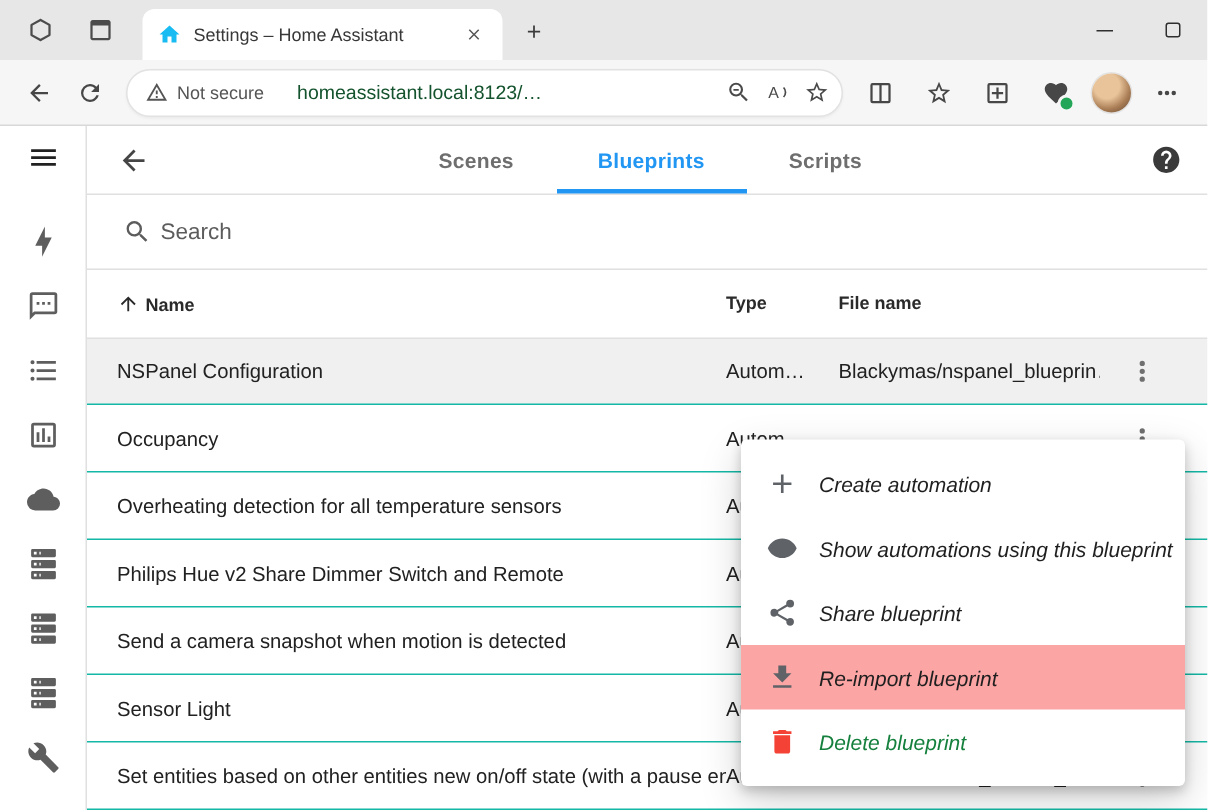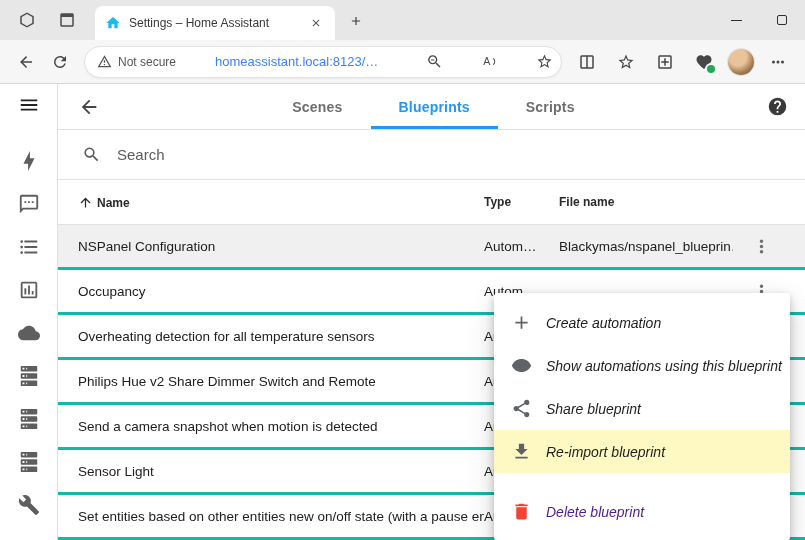--- a/index.html
+++ b/index.html
@@ -22,24 +22,24 @@
   .newtab svg { width:14px; height:14px; }
   .win-controls { position:absolute; right:0; top:0; height:40px; display:flex; }
   .win-btn { width:46px; height:40px; display:flex; align-items:center; justify-content:center; color:#2f2f2f; }
   .min-glyph { width:11px; border-top:1px solid currentColor; }
   .max-glyph { width:10px; height:10px; border:1px solid currentColor; border-radius:2px; }
 
   
   .navbar { height:44px; background:#f6f6f6; border-bottom:1px solid #d8d8d8; display:flex; align-items:center; padding:0 10px; gap:2px; }
   .nav-btn { width:32px; height:32px; border-radius:6px; display:flex; align-items:center; justify-content:center; color:#474747; flex:0 0 auto; }
   .nav-btn svg { width:18px; height:18px; }
-  .addr { flex:1 1 auto; min-width:0; height:32px; background:#fff; border:1px solid #e2e2e2; border-radius:16px; display:flex; align-items:center; padding:0 4px 0 12px; margin:0 8px 0 6px; box-shadow:0 1px 2px rgba(0,0,0,.05);gap:29px; }
+  .addr { flex:1 1 auto; min-width:0; height:32px; background:#fff; border:1px solid #e2e2e2; border-radius:16px; display:flex; align-items:center; padding:0 4px 0 12px; margin:0 8px 0 6px; box-shadow:0 1px 2px rgba(0,0,0,.05); }
   .sec { display:flex; align-items:center; gap:6px; color:#555; font-size:12px; flex:0 0 auto; }
   .sec svg { width:15px; height:15px; }
-  .url { flex:1 1 auto; min-width:0; font-size:13px; color:#3b82f6; margin-left:10px; white-space:nowrap; overflow:hidden; }
+  .url { flex:1 1 auto; min-width:0; font-size:13px; color:#14532d; margin-left:22px; white-space:nowrap; overflow:hidden; }
   .addr-ic { width:26px; height:26px; display:flex; align-items:center; justify-content:center; color:#4a4a4a; border-radius:4px; flex:0 0 auto; }
   .addr-ic svg { width:17px; height:17px; }
   .nav-right { display:flex; align-items:center; gap:9px; flex:0 0 auto; margin-right:2px; }
   .nav-right .nav-btn { width:30px; }
   .badge-wrap { position:relative; }
   .badge-wrap::after { content:''; position:absolute; right:2px; bottom:3px; width:8px; height:8px; border-radius:50%; background:#23a657; border:2px solid #f6f6f6; }
   .avatar { width:26px; height:26px; border-radius:50%; background:radial-gradient(circle at 38% 32%, #e9c49a 0 35%, #a87c54 65%, #5c4531 100%); box-shadow:0 0 0 1px rgba(0,0,0,.08); }
 
   
   .app { display:flex; height:456px; background:#fff; }
@@ -51,42 +51,42 @@
   .main { flex:1 1 auto; min-width:0; display:flex; flex-direction:column; }
   .ha-header { height:46px; border-bottom:1px solid #e0e0e0; display:flex; align-items:center; }
   .ha-back { width:46px; height:46px; display:flex; align-items:center; justify-content:center; color:#454545; margin-left:8px; flex:0 0 auto; }
   .ha-back svg { width:22px; height:22px; }
   .ha-tabs { flex:1 1 auto; display:flex; justify-content:center; height:100%; }
   .ha-tab { display:flex; align-items:center; padding:0 28px; font-size:14px; font-weight:bold; color:#6e6e6e; letter-spacing:.2px; }
   .ha-tab.active { color:#2196f3; box-shadow:inset 0 -3px 0 #2196f3; }
   .ha-help { width:44px; height:46px; display:flex; align-items:center; justify-content:center; color:#3a3a3a; margin-right:6px; flex:0 0 auto; }
   .ha-help svg { width:21px; height:21px; }
 
-  .search-row { height:52px; border-bottom:1px solid #e0e0e0; display:flex; align-items:center; padding:0 24px; gap:16px; color:#5c5c5c; }
+  .search-row { height:52px; border-bottom:1px solid #e0e0e0; display:flex; align-items:center; padding:0 24px; gap:6px; color:#5c5c5c; }
   .search-row svg { width:19px; height:19px; }
   .search-input { flex:1; border:none; outline:none; background:transparent; font-family:inherit; font-size:15px; color:#212121; }
   .search-input::placeholder { color:#5c5c5c; opacity:1; }
 
   .grid-row { display:grid; grid-template-columns:406px 75px 1fr 56px; padding:0 16px 0 20px; align-items:center; }
   .thead { height:48px; border-bottom:1px solid #e0e0e0; font-size:12px; font-weight:bold; color:#2a2a2a; }
   .name-h { display:flex; align-items:flex-end; gap:4px; }
   .name-h svg { width:15px; height:15px; color:#2a2a2a; }
-  .trow { height:47px; border-bottom:3px solid #14b8a6; font-size:13.5px; color:#212121; }
+  .trow { height:47px; border-bottom:1px solid #14b8a6; font-size:13.5px; color:#212121; }
   .trow.selected { background:#f0f0f0; }
   .cell { white-space:nowrap; overflow:hidden; }
   .row-menu-btn { display:flex; align-items:center; justify-content:center; color:#6f6f6f; width:100%; }
   .row-menu-btn svg { width:21px; height:21px; }
 
   
   .ctx-menu { position:absolute; left:494px; top:293px; width:296px; background:#fff; border-radius:4px; padding:8px 0; box-shadow:0 3px 8px rgba(0,0,0,.2), 0 10px 28px rgba(0,0,0,.18); z-index:20;font-style:italic; }
   .ctx-item { height:43px; display:flex; align-items:center; padding:0 16px; gap:14px; font-size:14px; color:#1f1f1f; white-space:nowrap; overflow:hidden; }
   .ctx-item .ci { width:22px; height:22px; color:#5f6368; flex:0 0 auto; display:flex; align-items:center; justify-content:center; }
   .ctx-item .ci svg { width:21px; height:21px; }
-  .ctx-item.active { background:#fef9c3; }
-  .ctx-item.danger { color:#4c1d95;margin-top:17px; }
+  .ctx-item.active { background:#fca5a5; }
+  .ctx-item.danger { color:#15803d; }
   .ctx-item.danger .ci { color:#f44336; }
 </style>
 </head>
 <body>
 
 <div class="titlebar">
   <span class="tb-icon">
     <svg viewBox="0 0 24 24">
         <path d="M21,16.5C21,16.88 20.79,17.21 20.47,17.38L12.57,21.82C12.41,21.94 12.21,22 12,22C11.79,22 11.59,21.94 11.43,21.82L3.53,17.38C3.21,17.21 3,16.88 3,16.5V7.5C3,7.12 3.21,6.79 3.53,6.62L11.43,2.18C11.59,2.06 11.79,2 12,2C12.21,2 12.41,2.06 12.57,2.18L20.47,6.62C20.79,6.79 21,7.12 21,7.5V16.5M12,4.15L5,8.09V15.91L12,19.85L19,15.91V8.09L12,4.15Z"></path>
       </svg>

